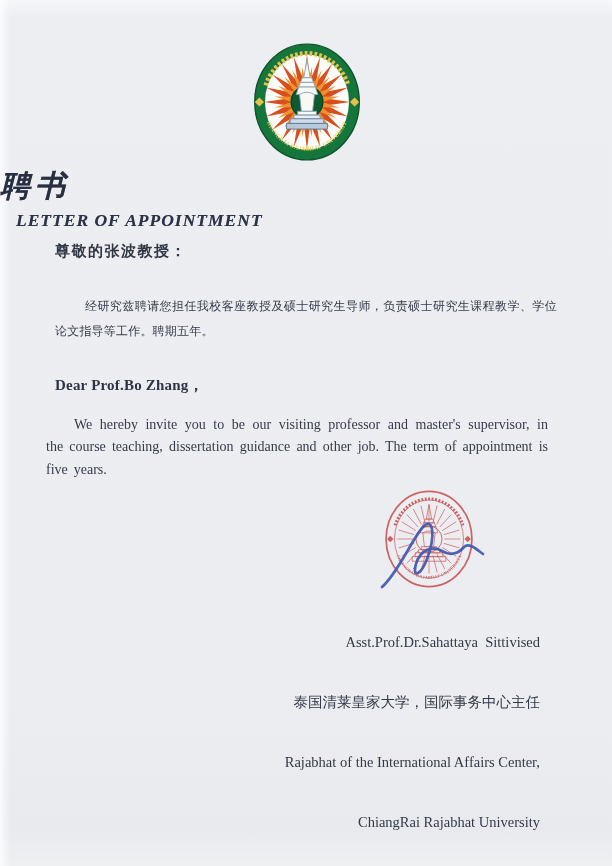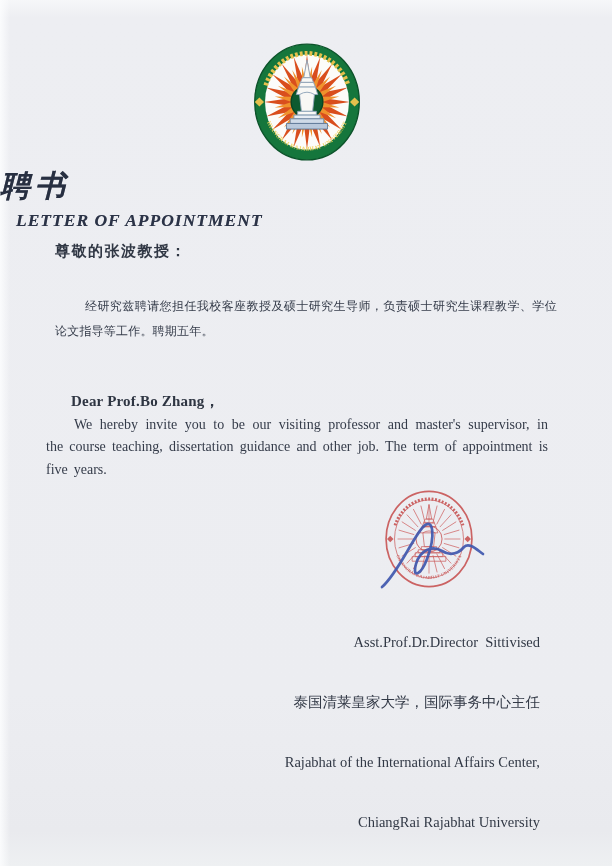--- a/index.html
+++ b/index.html
@@ -29,21 +29,21 @@
   .salut-zh{
     top:242px; left:55px; margin:0; font-size:15px; font-weight:bold;
     letter-spacing:1.5px; color:#303744;
   }
   .body-zh{
     top:294px; left:55px; width:502px; margin:0; font-size:12px;
     line-height:25.4px; letter-spacing:.2px; text-indent:30px;
     text-align:justify; color:#343b49;
   }
   .salut-en{
-    top:376px; left:55px; margin:16px; font-size:15px; font-weight:bold;
+    top:376px; left:55px; margin:0; font-size:15px; font-weight:bold;
     color:#2e3542; letter-spacing:.2px;
   }
   .body-en{
     top:414px; left:46px; width:502px; margin:0; font-size:14px;
     line-height:22.4px; text-indent:28px; text-align:justify;
     word-spacing:2.5px; color:#343b49;
   }
   .seal{top:489px; left:383px; width:92px; height:100px; opacity:.88;}
   .sig-ink{top:519px; left:370px; width:134px; height:80px;}
   .sig-block{
@@ -201,20 +201,20 @@
     </svg>
   </div>
 
   <div class="abs sig-ink">
     <svg viewBox="0 0 134 80" width="134" height="80">
       <path d="M 12 68 C 28 54 42 20 53 8 C 63 -3 66 16 57 40 C 51 56 42 60 46 45 C 50 31 62 26 72 32 C 80 37 88 35 94 28 C 99 23 106 30 113 35" fill="none" stroke="#3f57ae" stroke-width="2.7" stroke-linecap="round" opacity="0.92"></path>
     </svg>
   </div>
 
   <div class="abs sig-block">
-    <div>Asst.Prof.Dr.Director  Sittivised</div>
+    <div>Asst.Prof.Dr.Sahattaya  Sittivised</div>
     <div>泰国清莱皇家大学，国际事务中心主任</div>
     <div>Rajabhat of the International Affairs Center,</div>
     <div>ChiangRai Rajabhat University</div>
     
   </div>
 
 </div>
 
 </body></html>

